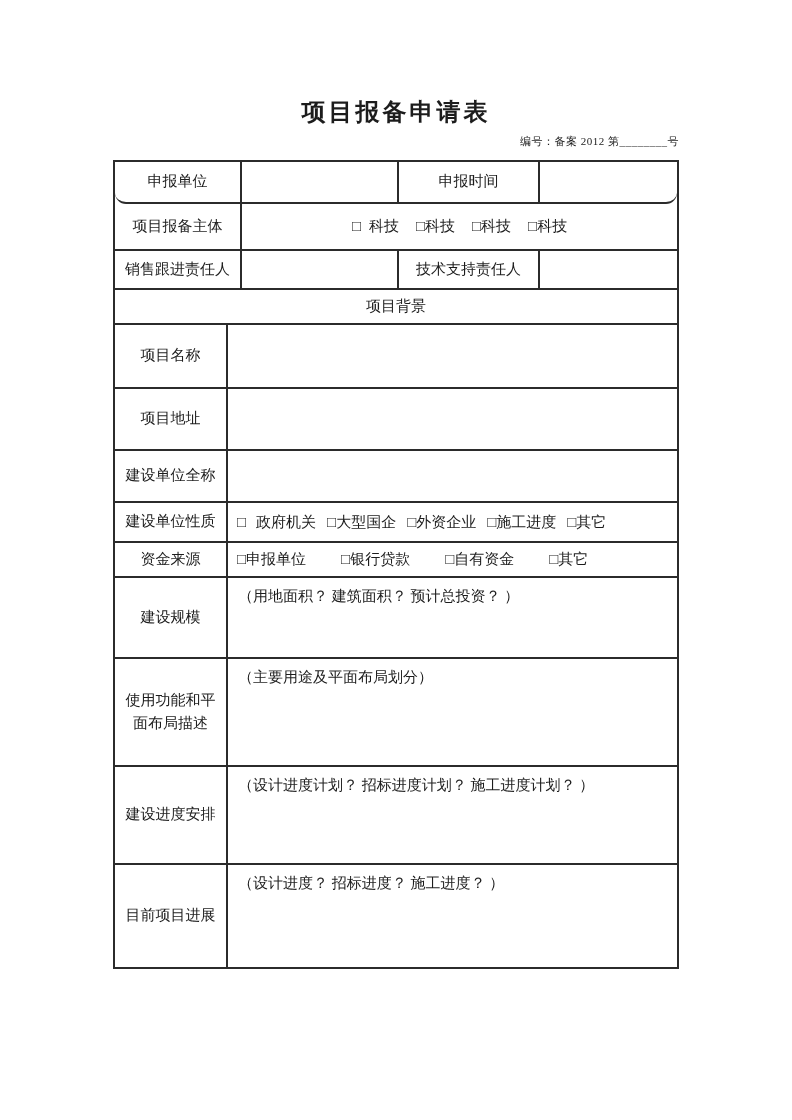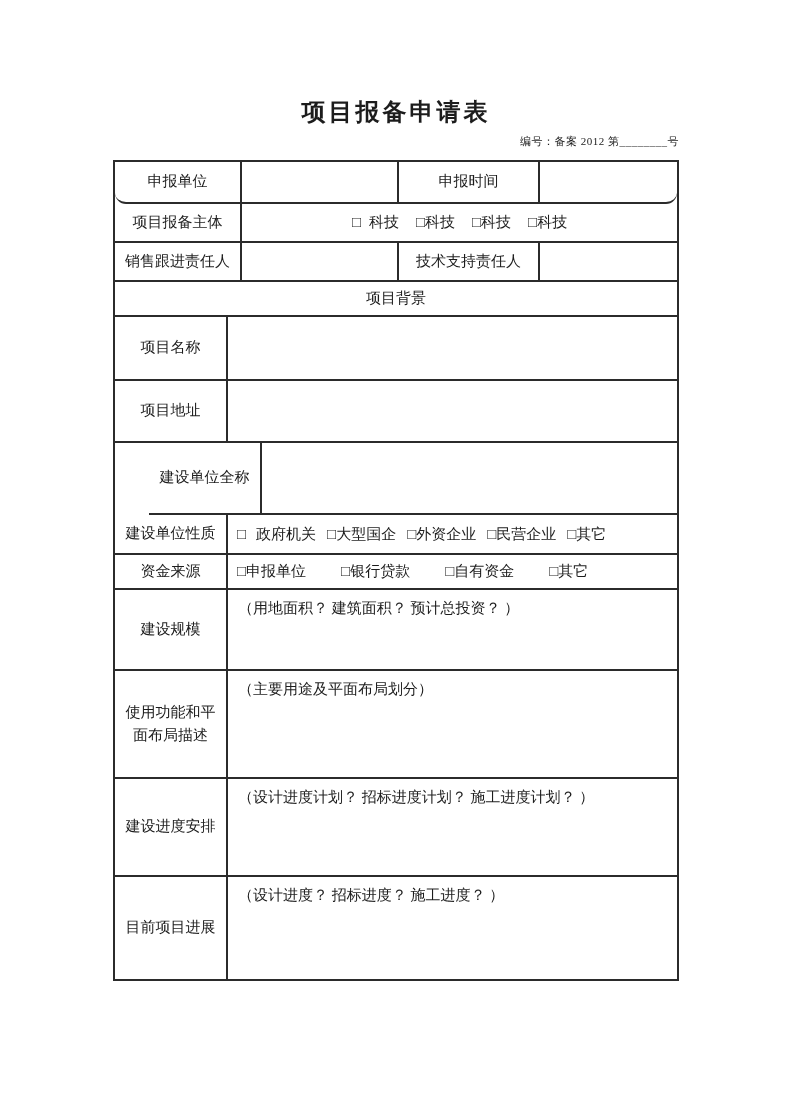--- a/index.html
+++ b/index.html
@@ -62,26 +62,26 @@
   }
   .fill { flex: 1; }
   
   .w-c1 { width: 127px; flex: none; }
   .w-c2 { width: 157px; flex: none; }
   .w-c3 { width: 141px; flex: none; }
   
   .w-lab { width: 113px; flex: none; }
   
   .h-r1  { height: 42px; border-radius: 11px; }
-  .h-r2  { height: 39px; }
+  .h-r2  { height: 47px; }
   .h-r3  { height: 39px; }
   .h-r4  { height: 35px; }
   .h-r5  { height: 64px; }
   .h-r6  { height: 62px; }
-  .h-r7  { height: 72px; margin-left: 34px; }
+  .h-r7  { height: 52px; }
   .h-r8  { height: 40px; }
   .h-r9  { height: 35px; }
   .h-r10 { height: 81px; }
   .h-r11 { height: 108px; }
   .h-r12 { height: 98px; }
   .h-r13 { height: 102px; }
   .section-cell {
     justify-content: center;
     text-align: center;
     width: 100%;
@@ -157,21 +157,21 @@
       <div class="cell label-cell w-lab">建设单位全称</div>
       <div class="cell fill"></div>
     </div>
 
     <div class="row h-r8">
       <div class="cell label-cell w-lab">建设单位性质</div>
       <div class="cell fill opts-left opts-nature">
         <span class="opt first"><span class="cb">□</span><span>政府机关</span></span>
         <span class="opt"><span class="cb">□</span><span>大型国企</span></span>
         <span class="opt"><span class="cb">□</span><span>外资企业</span></span>
-        <span class="opt"><span class="cb">□</span><span>民营企业</span></span>
+        <span class="opt"><span class="cb">□</span><span>施工进度</span></span>
         <span class="opt"><span class="cb">□</span><span>其它</span></span>
       </div>
     </div>
 
     <div class="row h-r9">
       <div class="cell label-cell w-lab">资金来源</div>
       <div class="cell fill opts-left opts-funding">
         <span class="opt"><span class="cb">□</span><span>申报单位</span></span>
         <span class="opt"><span class="cb">□</span><span>银行贷款</span></span>
         <span class="opt"><span class="cb">□</span><span>自有资金</span></span>

